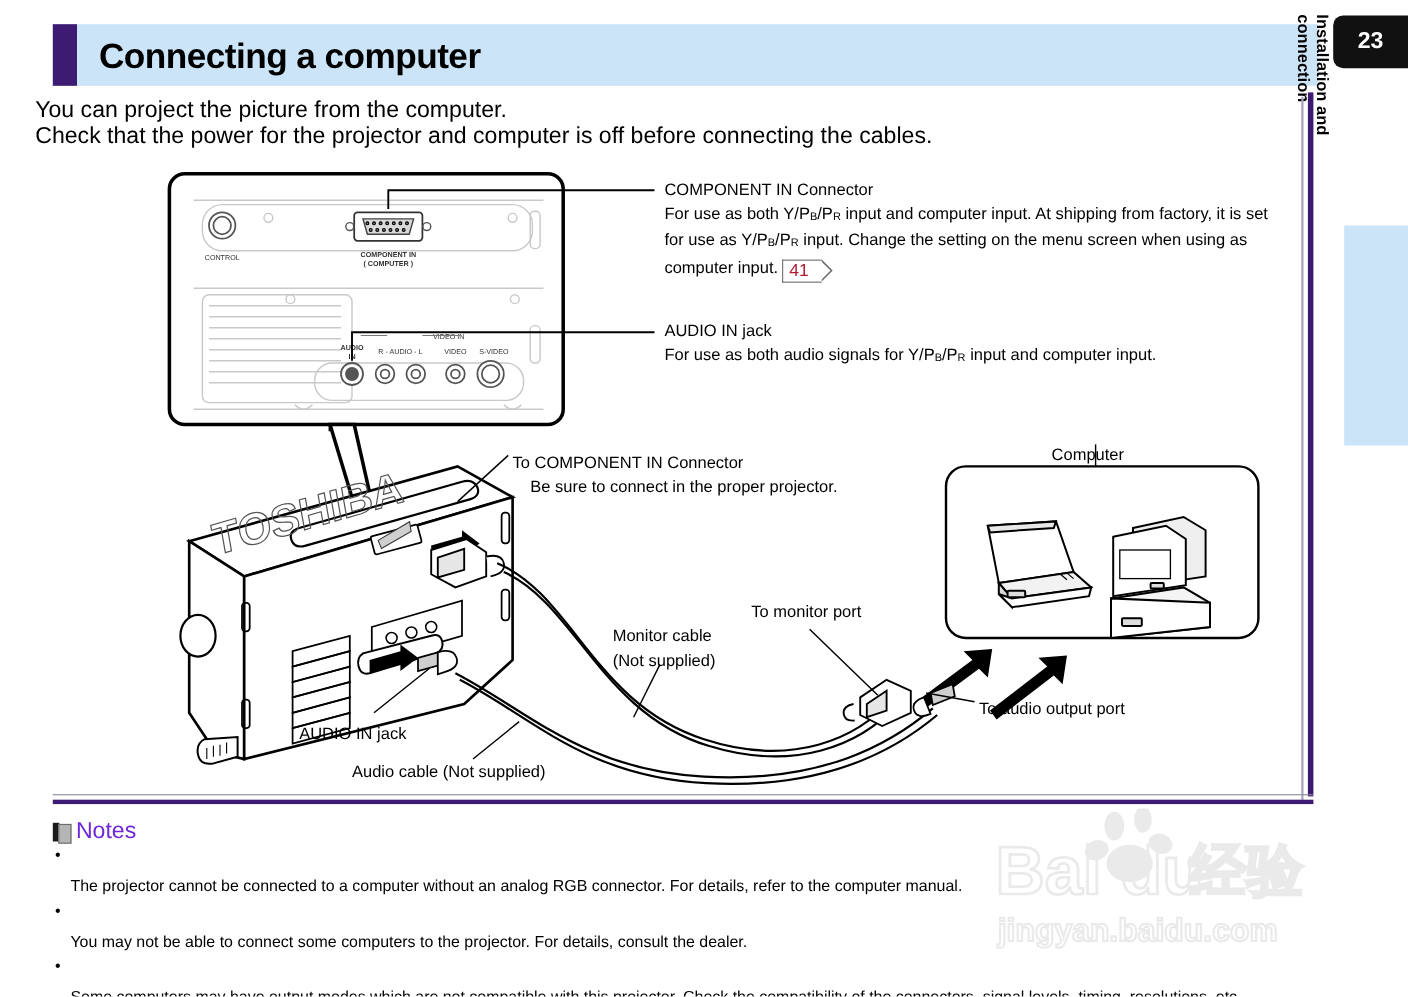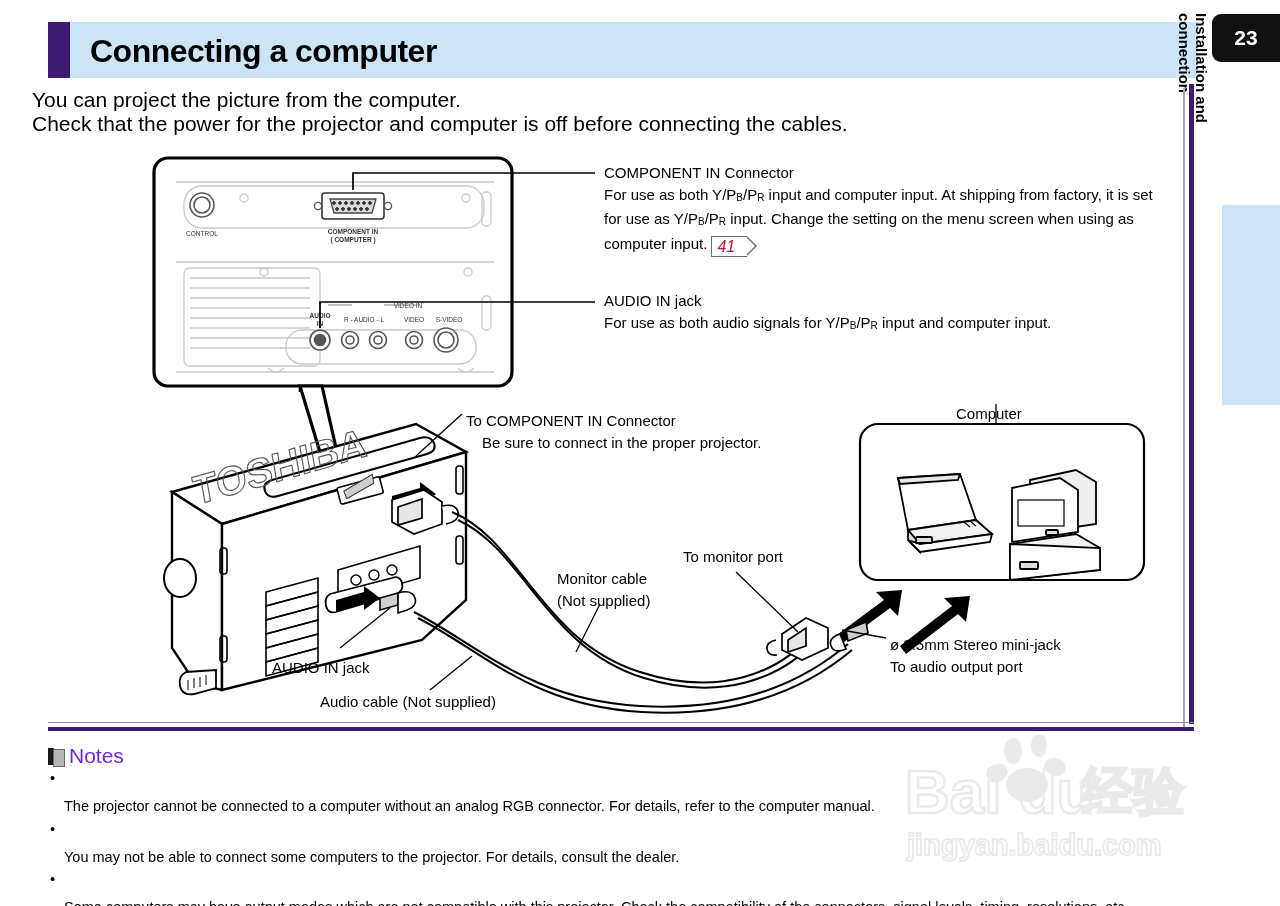--- a/index.html
+++ b/index.html
@@ -87,21 +87,21 @@
   .callout{position:absolute;font-size:15px;line-height:21.5px;}
   .callout .ttl{display:block;}
   .sub{font-size:10px;vertical-align:-1px;}
 
   
   .refchip{
     display:inline-block;position:relative;
     padding:0px 12px 0px 5px;
     border:1px solid #6d6d6d;border-right:none;
     color:#b11c35;font-size:16px;line-height:19px;
-    vertical-align:-3px;margin-left:4px;font-style:italic;
+    vertical-align:-3px;margin-left:4px;
   }
   .refchip:after{
     content:"";position:absolute;right:-10px;top:-1px;
     width:0;height:0;
     border-top:10.5px solid transparent;
     border-bottom:10.5px solid transparent;
     border-left:10px solid #6d6d6d;
   }
   .refchip:before{
     content:"";position:absolute;right:-8px;top:0px;
@@ -395,21 +395,20 @@
   <div class="callout" style="left:956px;top:403px;">Computer</div>
 
   <div class="callout" style="left:557px;top:568px;width:170px;">
     <span class="ttl">Monitor cable</span>
     <span class="ttl">(Not supplied)</span>
   </div>
 
   <div class="callout" style="left:683px;top:546px;">To monitor port</div>
 
   <div class="callout" style="left:890px;top:634px;width:260px;">
-    <span class="ttl">ø 3.5mm Stereo mini-jack</span>
     <span class="ttl">To audio output port</span>
   </div>
 
   <div class="callout" style="left:272px;top:657px;">AUDIO IN jack</div>
 
   <div class="callout" style="left:320px;top:691px;">Audio cable (Not supplied)</div>
 
   <div class="rule-thin"></div>
   <div class="rule-thick"></div>
 

